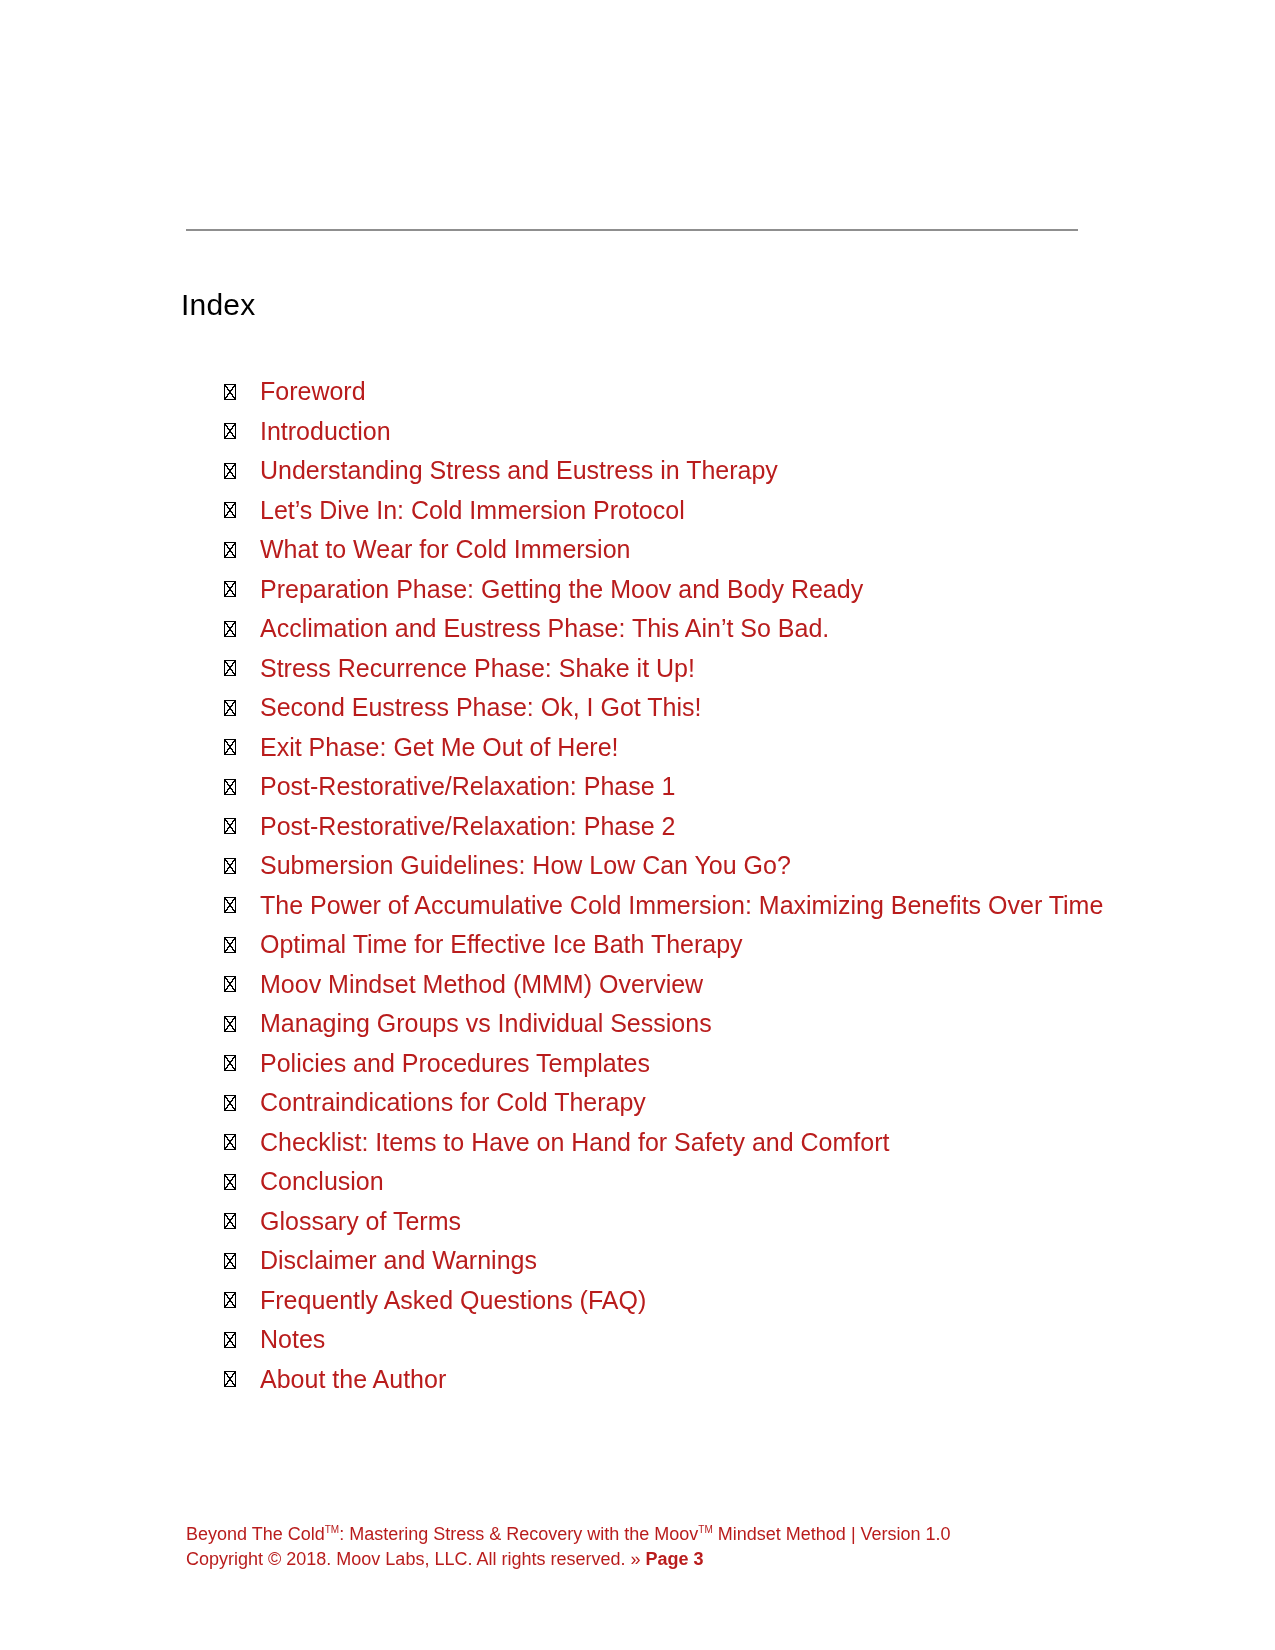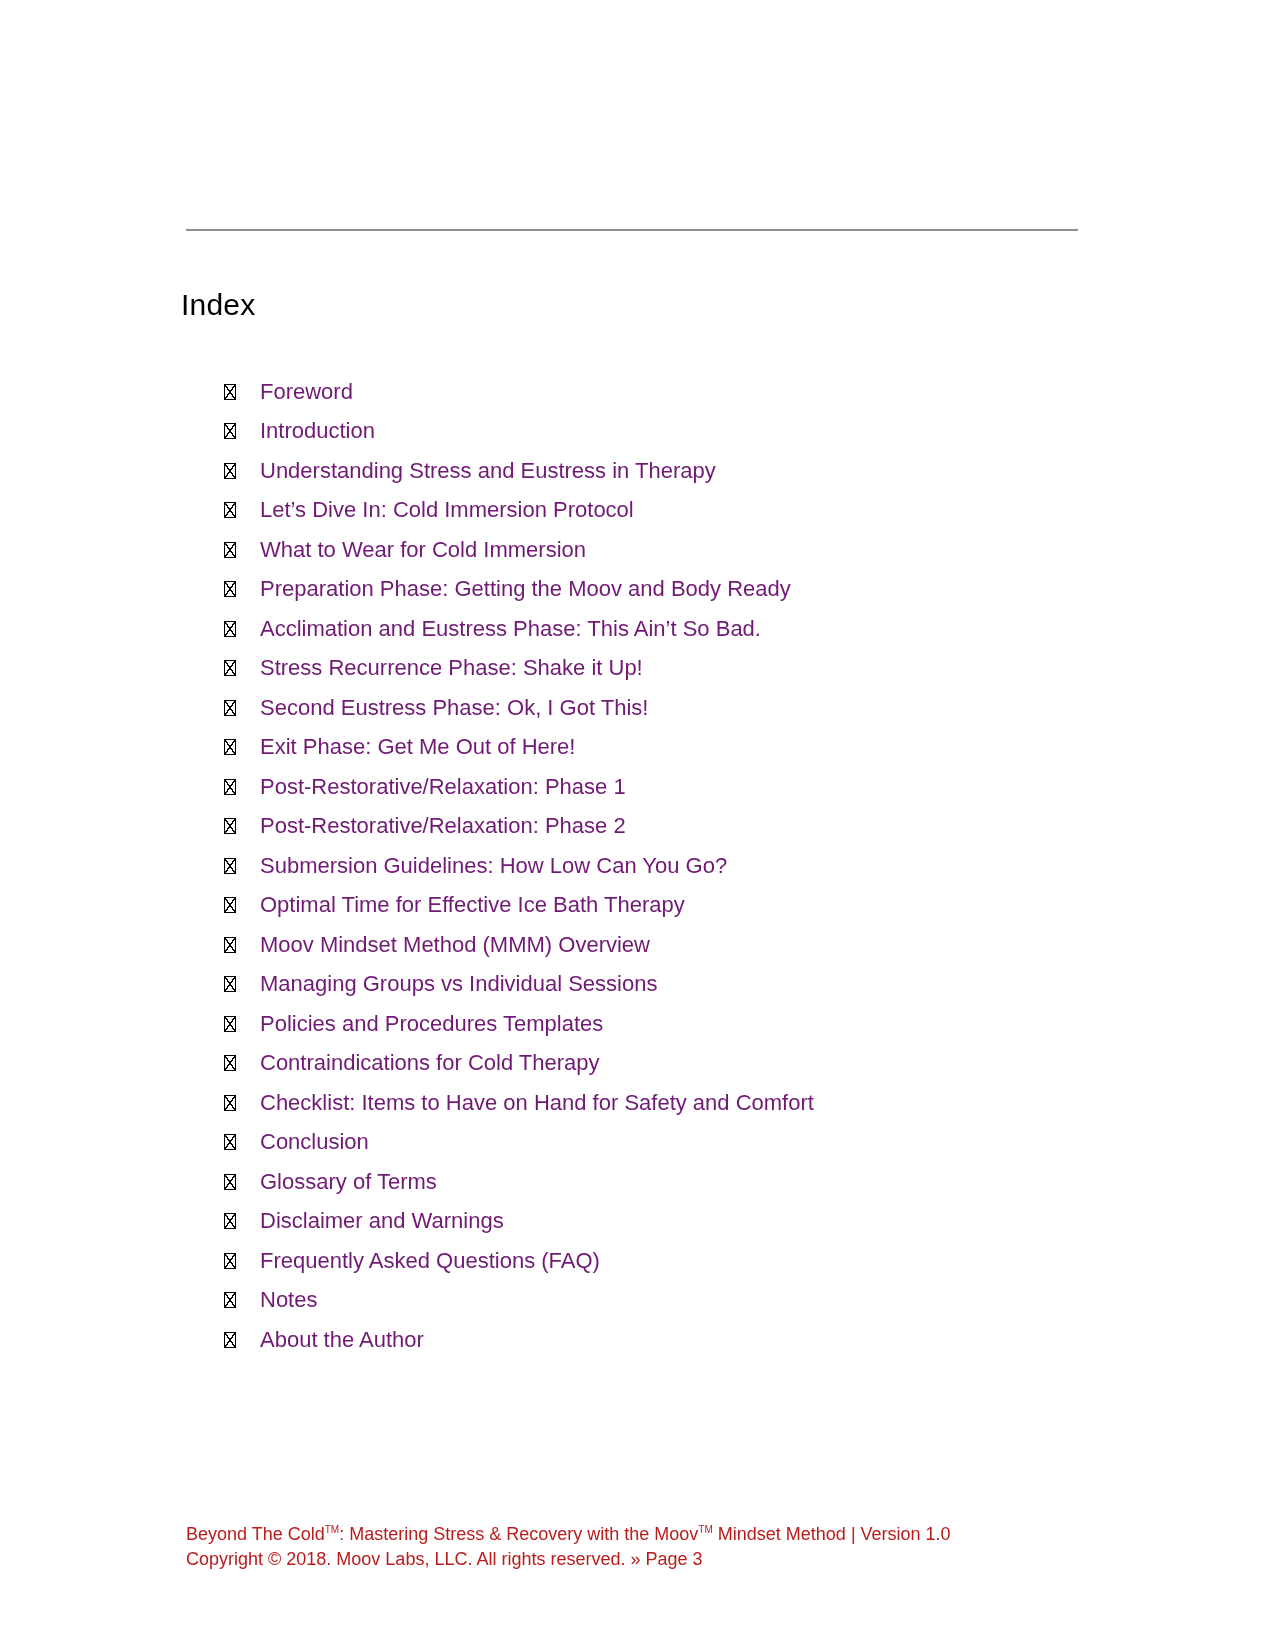--- a/index.html
+++ b/index.html
@@ -39,22 +39,22 @@
     left: 224px;
     top: 372px;
     margin: 0;
     padding: 0;
     list-style: none;
   }
   .toc li {
     height: 39.5px;
     display: flex;
     align-items: center;
-    font-size: 22px;
-    color: #701a75;
+    font-size: 25px;
+    color: #b91c1c;
   }
   .tofu {
     display: inline-block;
     flex: 0 0 auto;
     width: 10px;
     height: 14px;
     border: 1.5px solid #000000;
     margin-right: 24px;
     background-image:
       linear-gradient(to top right, transparent calc(50% - 0.7px), #000 calc(50% - 0.7px), #000 calc(50% + 0.7px), transparent calc(50% + 0.7px)),
@@ -68,21 +68,21 @@
     line-height: 25px;
     color: #b91c1c;
   }
   .footer span { white-space: pre-wrap; }
   .footer sup {
     font-size: 10px;
     line-height: 0;
     vertical-align: 7px;
     letter-spacing: 0;
   }
-  .footer .bold { font-weight: 400; }
+  .footer .bold { font-weight: 700; }
 </style>
 </head>
 <body>
 
 <div id="page">
 
   <div class="top-rule"></div>
 
   <h1 class="doc-title">Index</h1>
 
@@ -131,20 +131,24 @@
         <span class="tofu"></span>
         <span>Post-Restorative/Relaxation: Phase 1</span>
       </li>
     <li>
         <span class="tofu"></span>
         <span>Post-Restorative/Relaxation: Phase 2</span>
       </li>
     <li>
         <span class="tofu"></span>
         <span>Submersion Guidelines: How Low Can You Go?</span>
+      </li>
+    <li>
+        <span class="tofu"></span>
+        <span>The Power of Accumulative Cold Immersion: Maximizing Benefits Over Time</span>
       </li>
     <li>
         <span class="tofu"></span>
         <span>Optimal Time for Effective Ice Bath Therapy</span>
       </li>
     <li>
         <span class="tofu"></span>
         <span>Moov Mindset Method (MMM) Overview</span>
       </li>
     <li>

